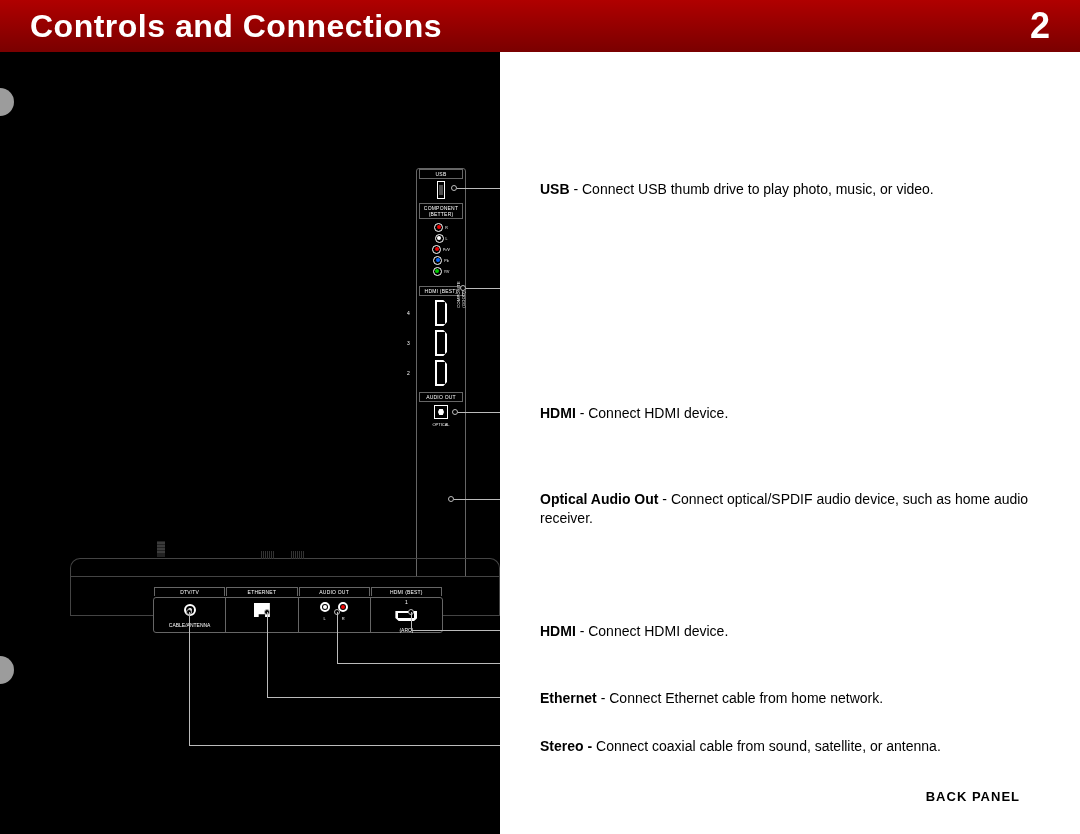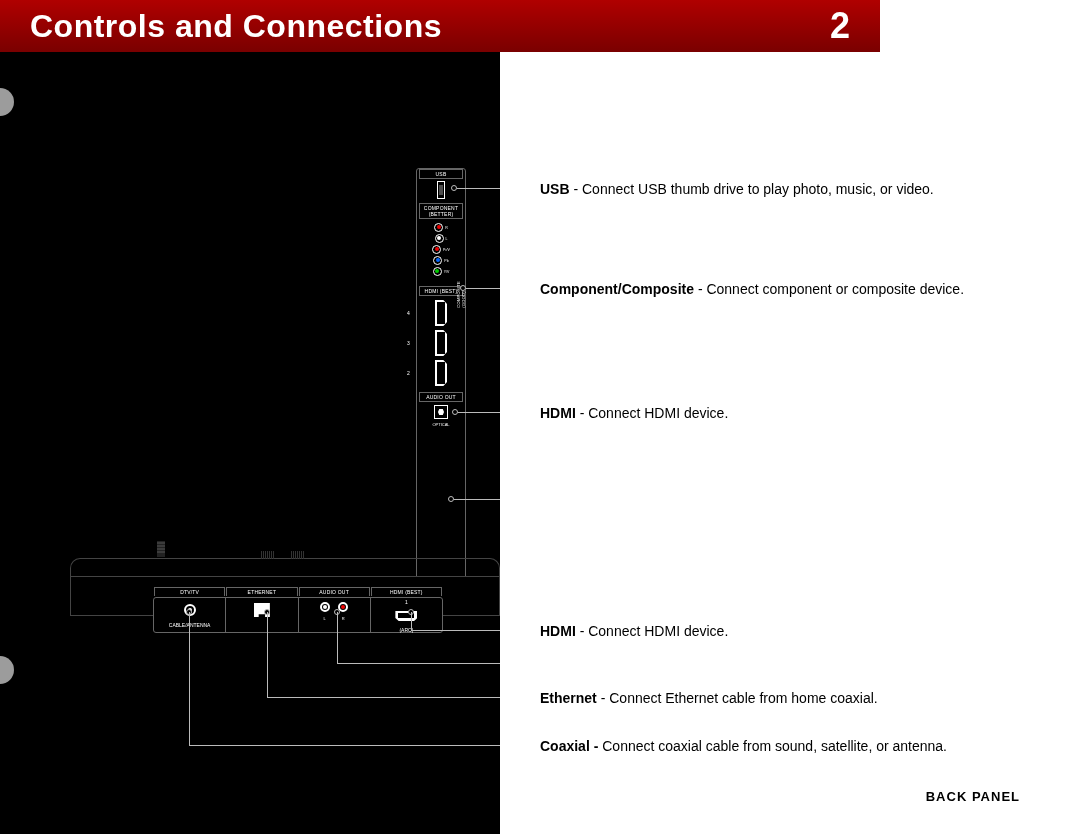--- a/index.html
+++ b/index.html
@@ -1,17 +1,17 @@
 <!DOCTYPE html>
 <html><head>
 <meta charset="utf-8">
 <style>
   * { margin:0; padding:0; box-sizing:border-box; }
   body { width:1080px; height:834px; background:#fff; font-family:"Century Gothic","Avant Garde",Futura,Arial,sans-serif; position:relative; overflow:hidden; }
-  .header { width:880px; height:52px; background:linear-gradient(#b00000,#7a0000); position:relative; }
+  .header { width:1080px; height:52px; background:linear-gradient(#b00000,#7a0000); position:relative; }
   .header h1 { color:#fff; font-size:32px; font-weight:bold; line-height:52px; padding-left:30px; letter-spacing:0.5px; }
   .header .chap { position:absolute; right:30px; top:0; color:#fff; font-size:36px; font-weight:bold; line-height:52px; }
   .page { position:relative; width:1080px; height:782px; }
   .left { position:absolute; left:0; top:0; width:500px; height:782px; background:#000; }
   .right { position:absolute; left:500px; top:0; width:580px; height:782px; background:#fff; }
 
   .tab { position:absolute; left:-14px; width:28px; height:28px; border-radius:14px; background:#9c9c9c; }
   .tab1 { top:36px; } .tab2 { top:604px; }
 
   
@@ -210,21 +210,21 @@
       <div class="line" style="left:267px;top:645px;width:268px;height:1px;"></div>
 
     <div class="endpt" style="left:186px;top:557px;"></div>
     <div class="line" style="left:189px;top:560px;width:1px;height:133px;"></div>
       <div class="line" style="left:189px;top:693px;width:346px;height:1px;"></div>
   </div>
 
   <div class="right"></div>
 
   <div class="desc" style="top:128px;"><b>USB</b><span> - Connect USB thumb drive to play photo, music, or video.</span></div>
-  <div class="desc" style="top:228px;"><b>Component/Composite</b><span> - Connect component or composite device.</span></div>
   <div class="desc" style="top:352px;"><b>HDMI</b><span> - Connect HDMI device.</span></div>
+  <div class="desc" style="top:438px;"><b>Optical Audio Out</b><span> - Connect optical/SPDIF audio device, such as home audio receiver.</span></div>
   <div class="desc" style="top:570px;"><b>HDMI</b><span> - Connect HDMI device.</span></div>
-  <div class="desc" style="top:637px;"><b>Ethernet</b><span> - Connect Ethernet cable from home coaxial.</span></div>
-  <div class="desc" style="top:685px;"><b>Coaxial - </b><span>Connect coaxial cable from sound, satellite, or antenna.</span></div>
+  <div class="desc" style="top:637px;"><b>Ethernet</b><span> - Connect Ethernet cable from home network.</span></div>
+  <div class="desc" style="top:685px;"><b>Stereo - </b><span>Connect coaxial cable from sound, satellite, or antenna.</span></div>
 
   <div class="back-panel">BACK PANEL</div>
   <div class="pgnum">6</div>
 </div>
 
 </body></html>

